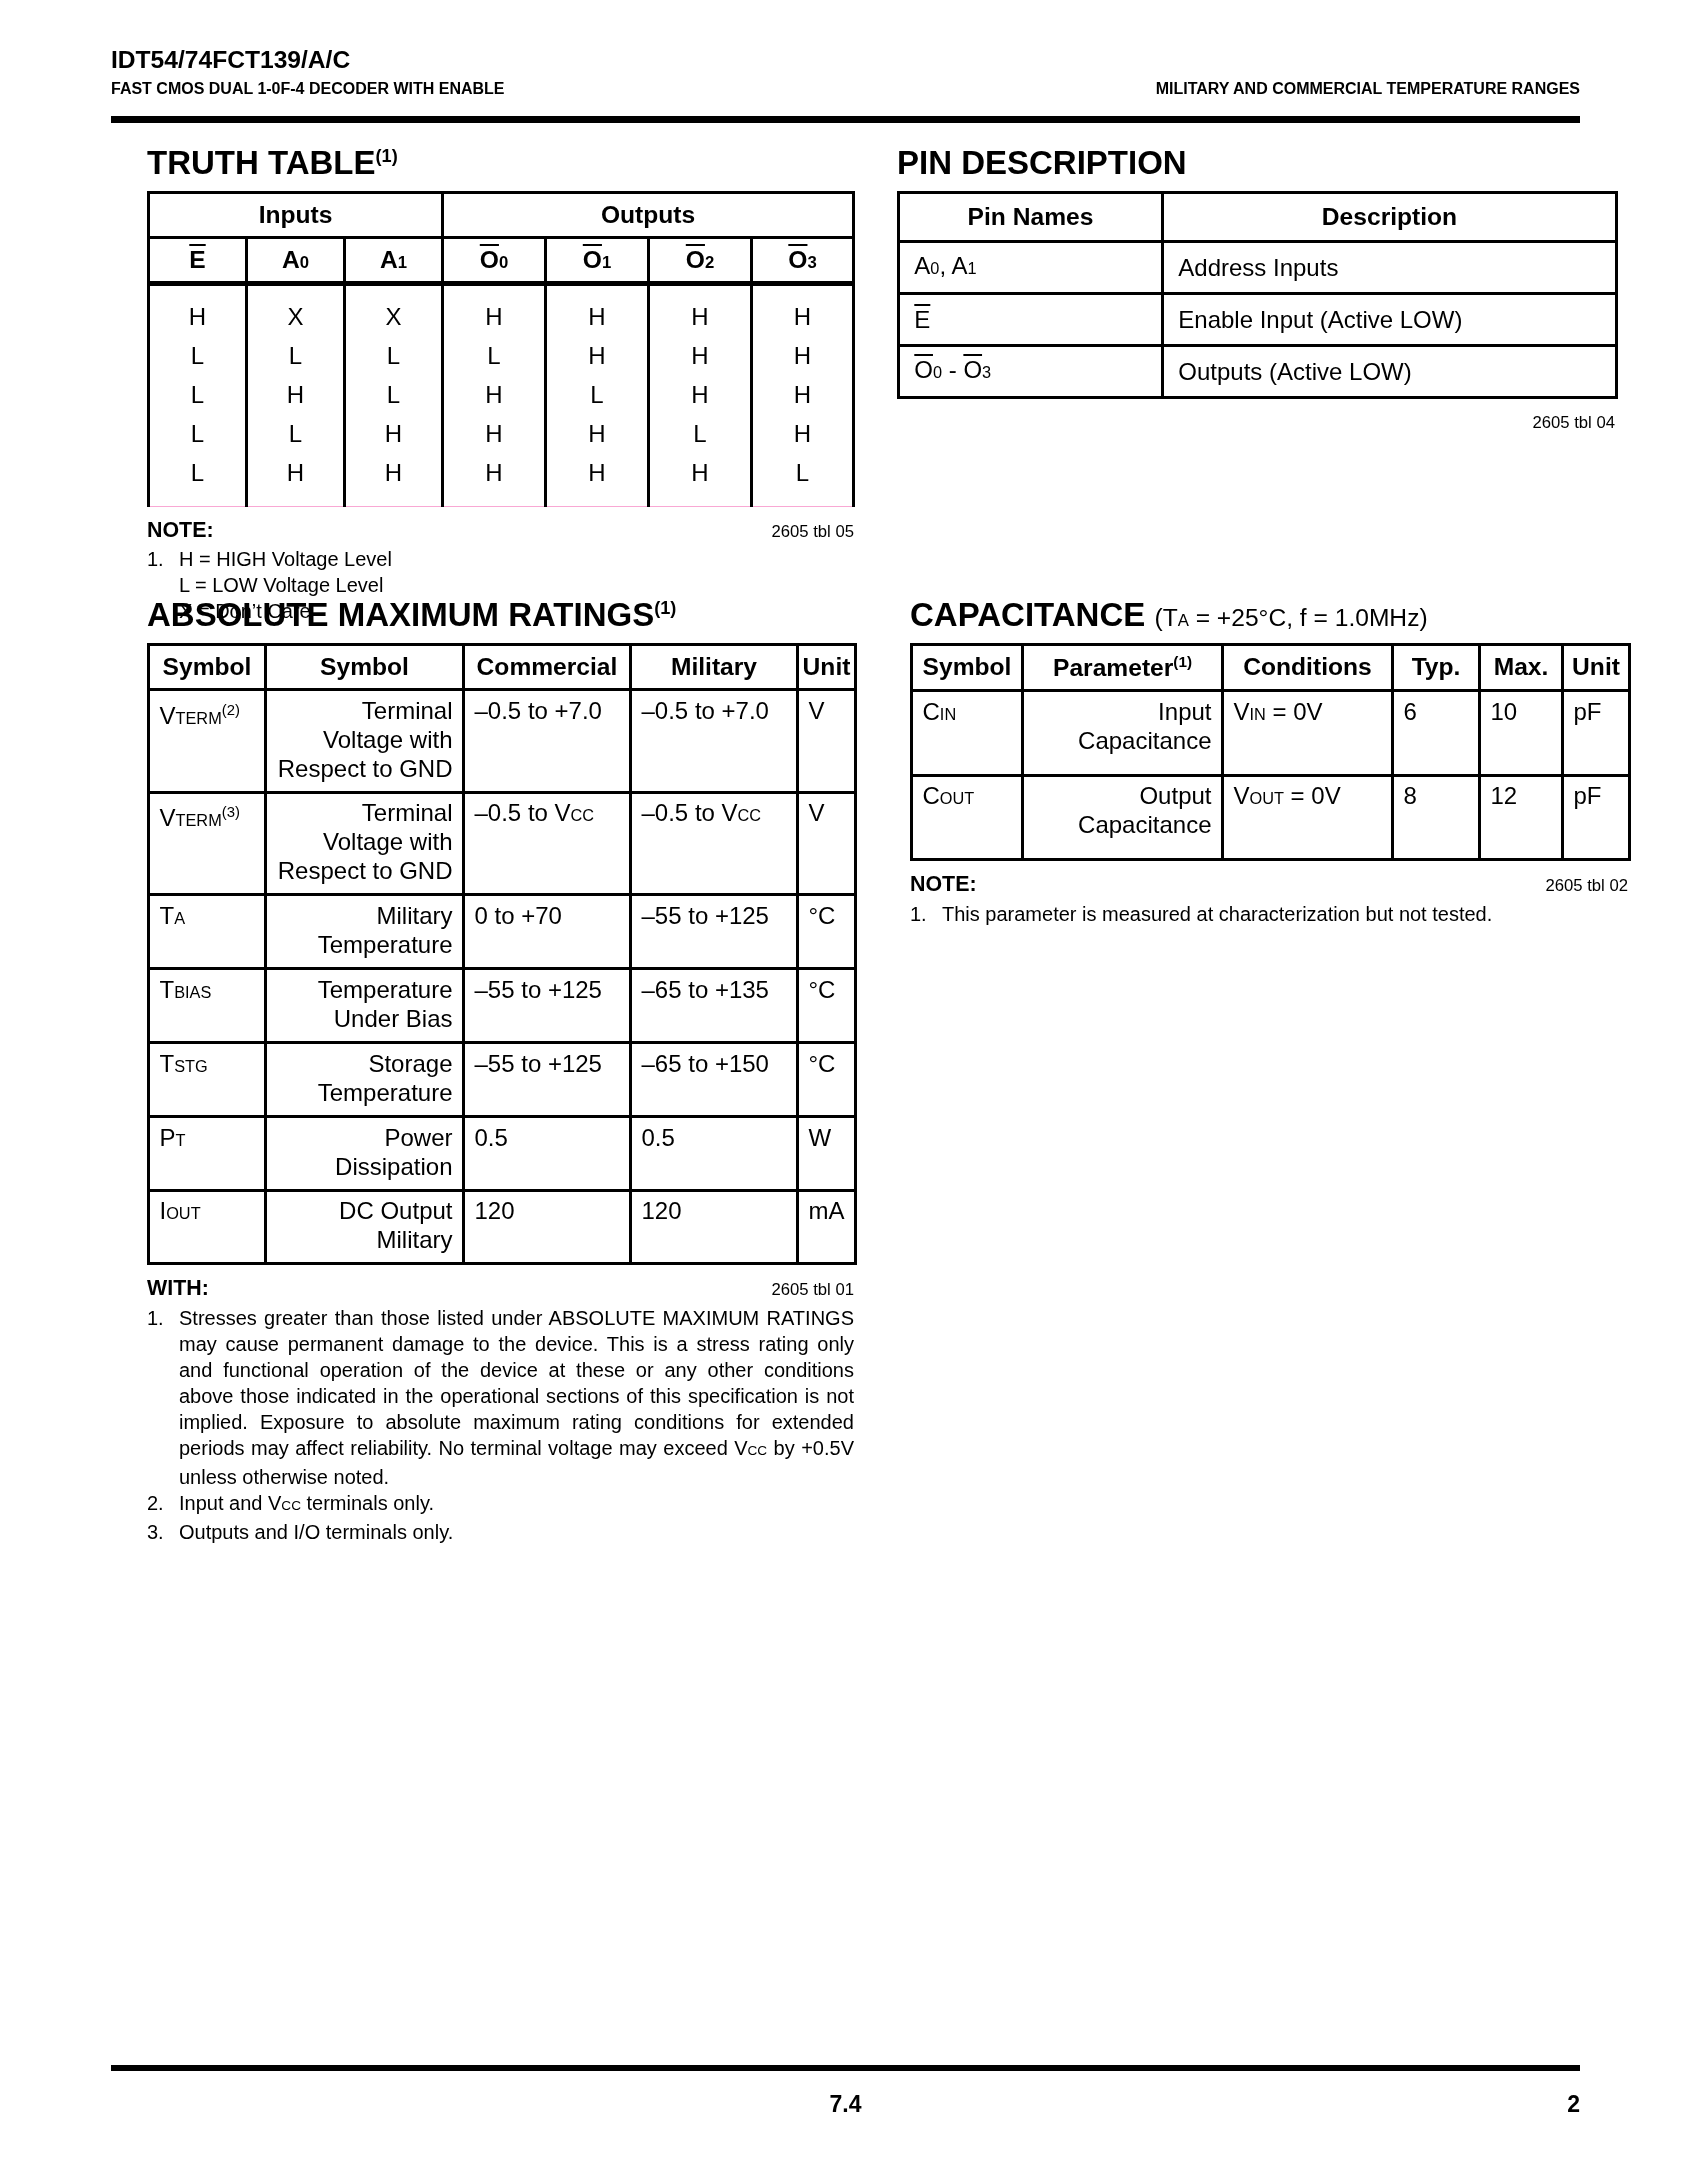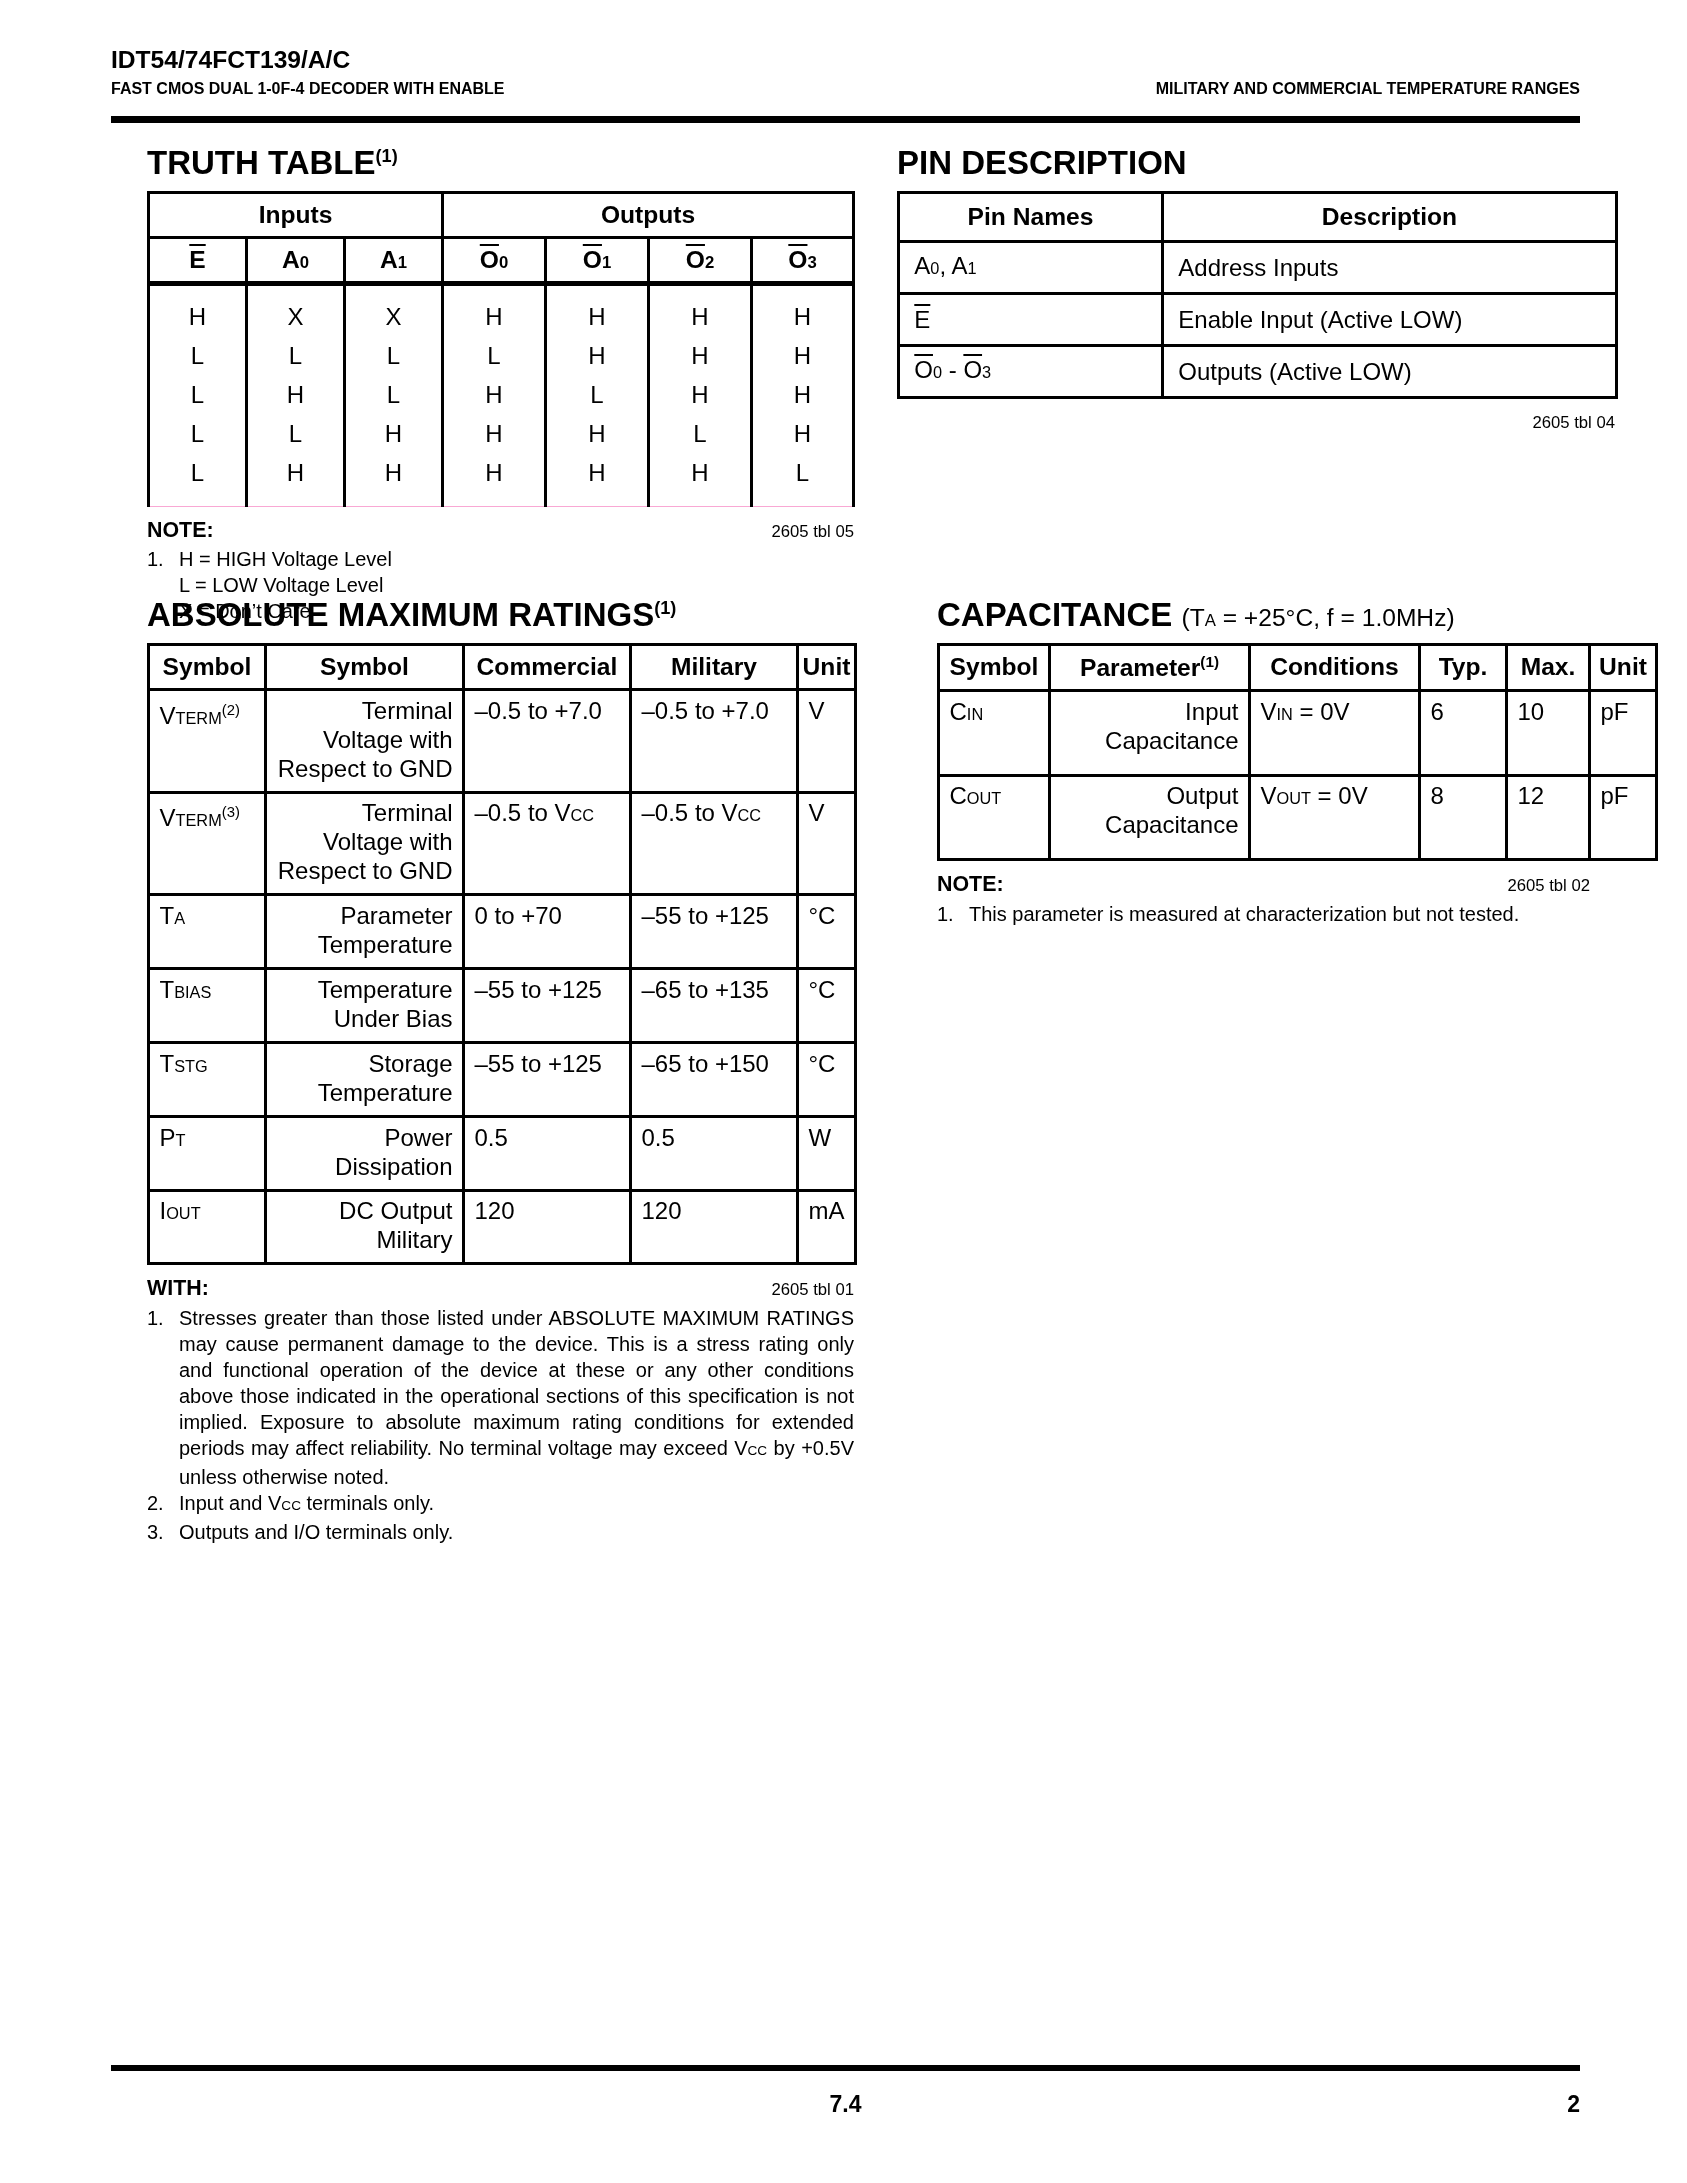--- a/index.html
+++ b/index.html
@@ -14,21 +14,21 @@
   .rule-bottom{position:absolute;top:2065px;left:111px;width:1469px;height:6.4px;background:#000;}
   .footer-row{position:absolute;top:2091px;left:111px;width:1469px;display:flex;font-size:23px;font-weight:bold;}
   .f-side{flex:1;}
   .f-right{flex:1;text-align:right;}
 
   
   .sec{position:absolute;margin-left:36px;}
   .sec-truth{left:111px;top:145px;width:707px;}
   .sec-pin{left:861px;top:145px;width:718px;}
   .sec-amr{left:111px;top:597px;width:707px;}
-  .sec-cap{left:901px;top:597px;width:653px;}
+  .sec-cap{left:874px;top:597px;width:718px;}
   h1.section{font-size:33px;font-weight:bold;margin:0 0 9.5px 0;line-height:1.1;}
   h1.section sup{font-size:55%;vertical-align:super;}
   .cap-cond{font-size:24.6px;font-weight:normal;}
 
   
   table.tbl{border-collapse:collapse;table-layout:fixed;background:#fff;}
   table.tbl{border:1px solid #f9a8d4;padding-left:32px;}
   table.tbl th,table.tbl td{border:3.2px solid #000;overflow:hidden;}
   table.tbl th{font-size:24.6px;font-weight:bold;text-align:center;}
   table.tbl td{font-size:24px;line-height:29px;}
@@ -239,21 +239,21 @@
         </tr>
         <tr>
           <td class="sym">V<sub>TERM</sub><sup>(3)</sup></td>
           <td class="lft">Terminal Voltage with Respect to GND</td>
           <td class="ctr">–0.5 to V<sub>CC</sub></td>
           <td class="ctr">–0.5 to V<sub>CC</sub></td>
           <td class="ctr">V</td>
         </tr>
         <tr>
           <td class="sym">T<sub>A</sub></td>
-          <td class="lft">Parameter Temperature</td>
+          <td class="lft">Military Temperature</td>
           <td class="ctr">0 to +70</td>
           <td class="ctr">–55 to +125</td>
           <td class="ctr">°C</td>
         </tr>
         <tr>
           <td class="sym">T<sub>BIAS</sub></td>
           <td class="lft">Temperature Under Bias</td>
           <td class="ctr">–55 to +125</td>
           <td class="ctr">–65 to +135</td>
           <td class="ctr">°C</td>

